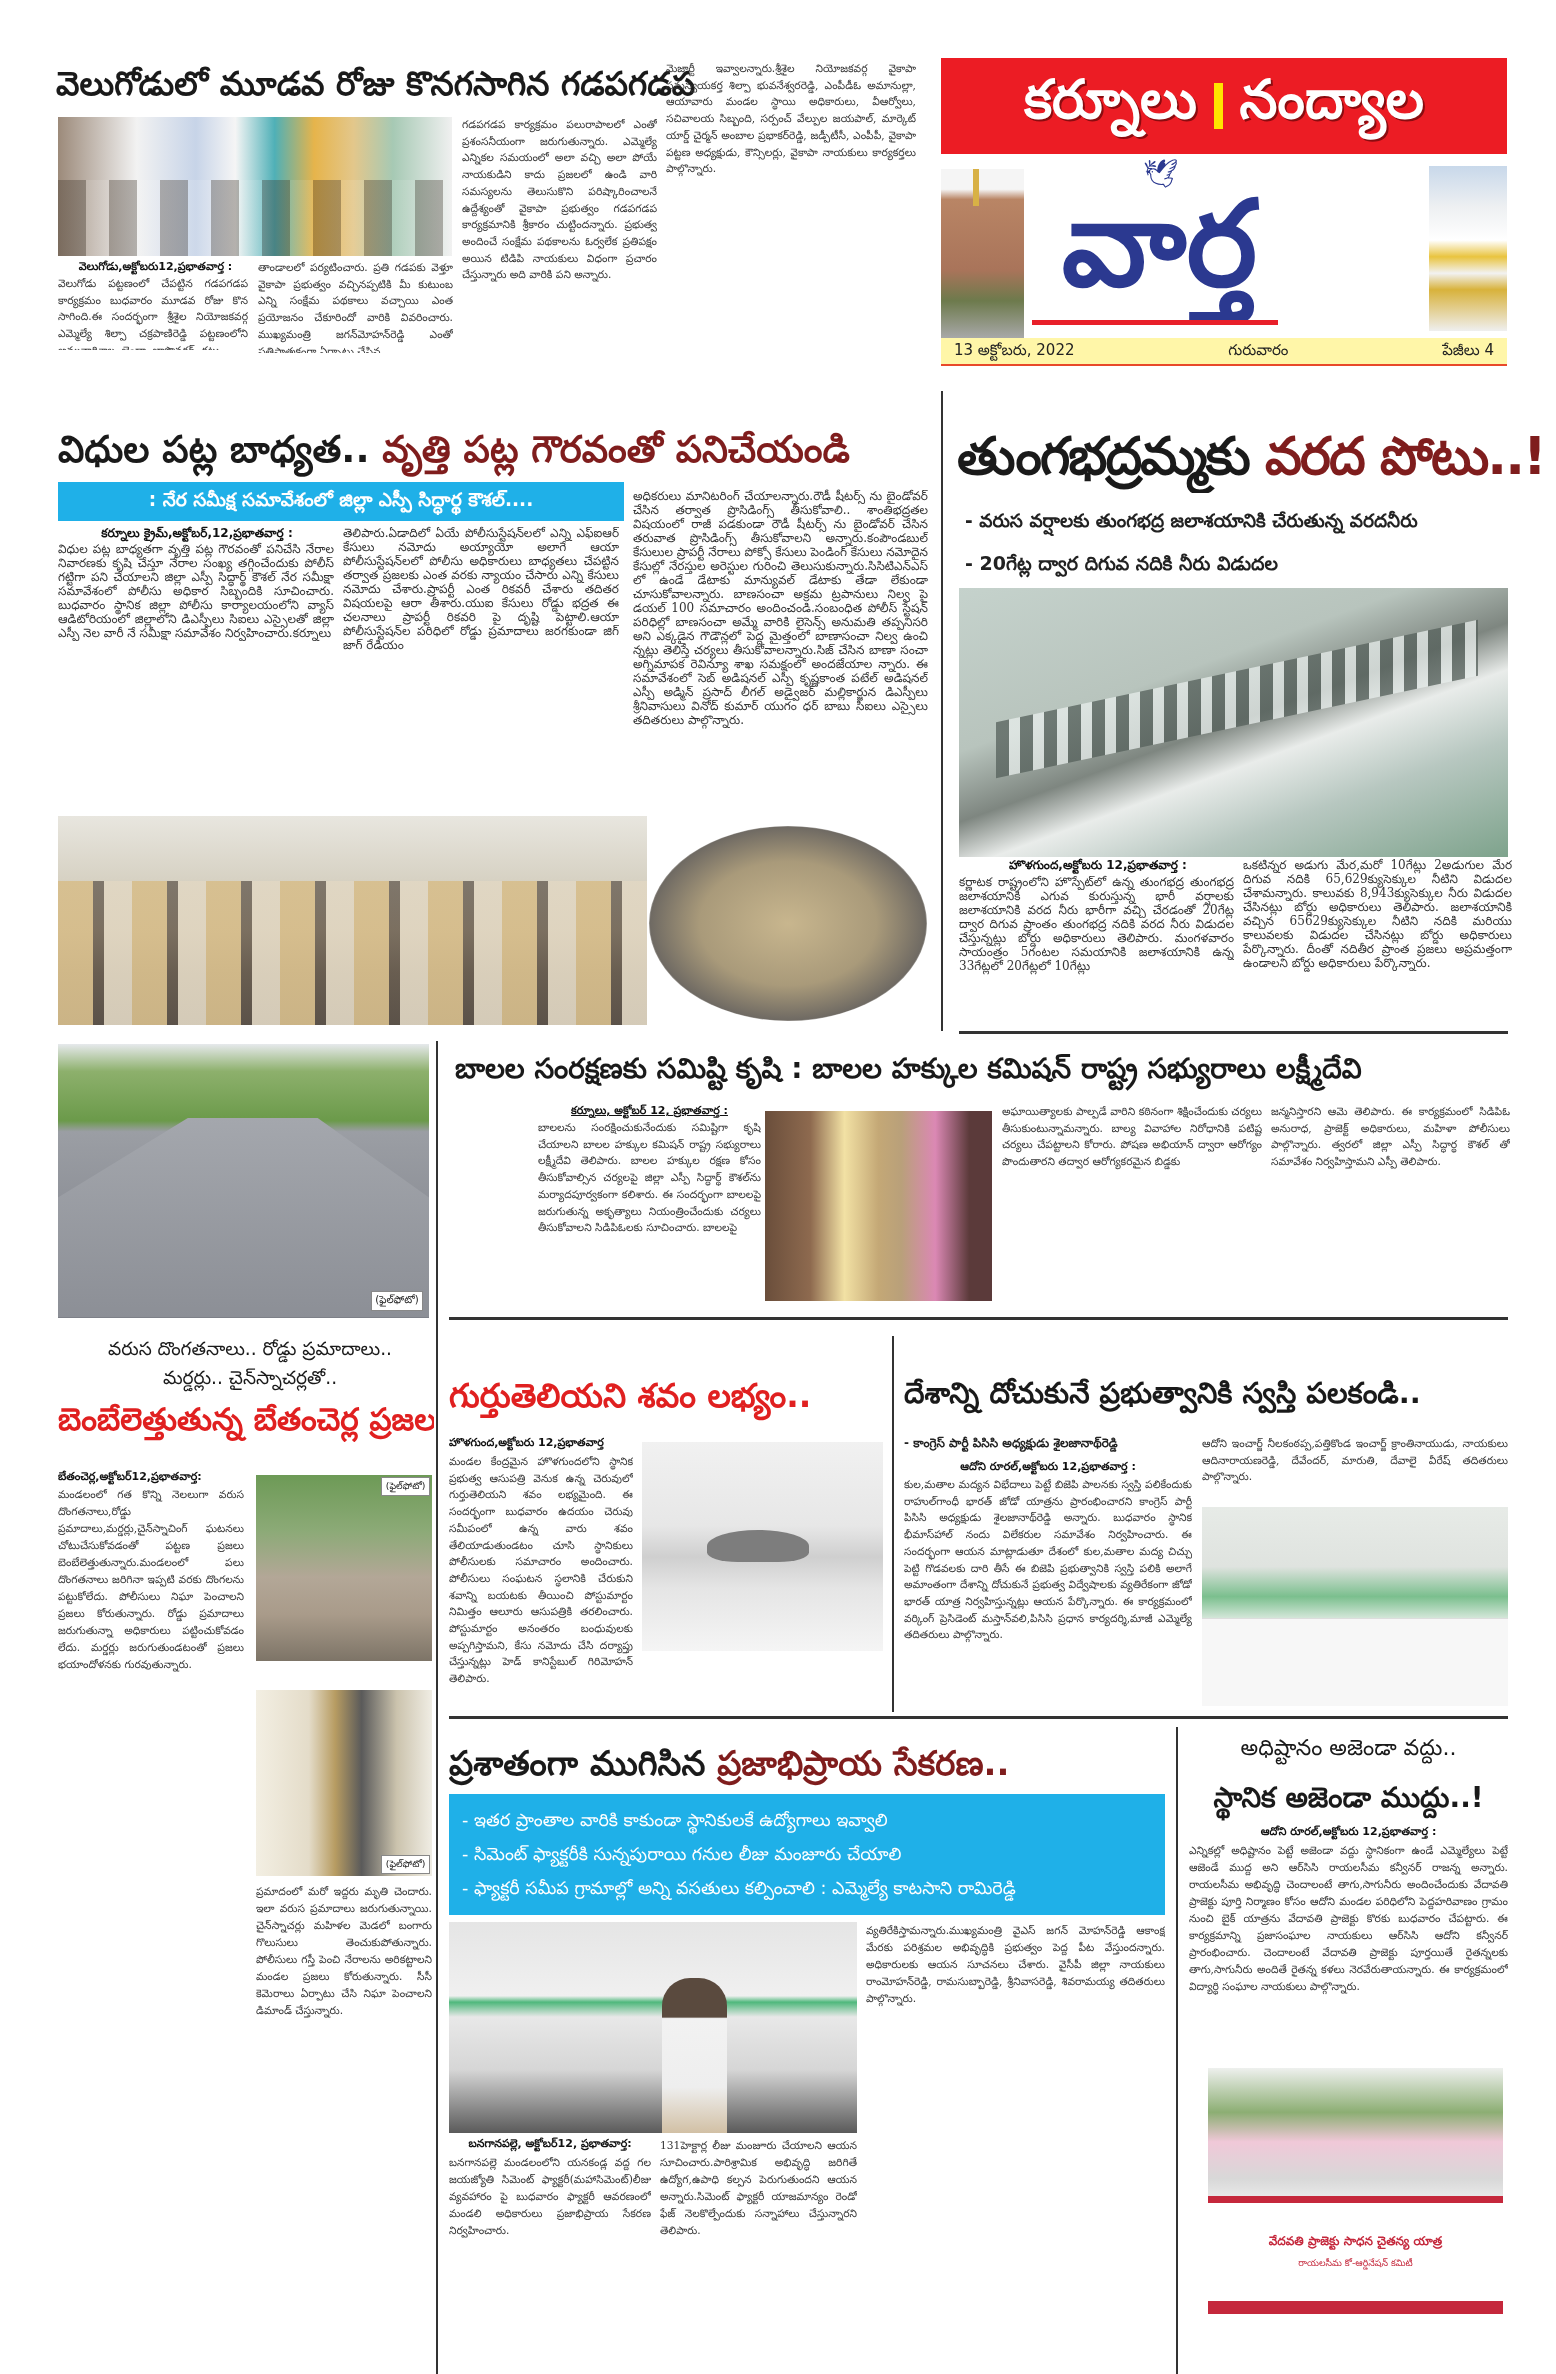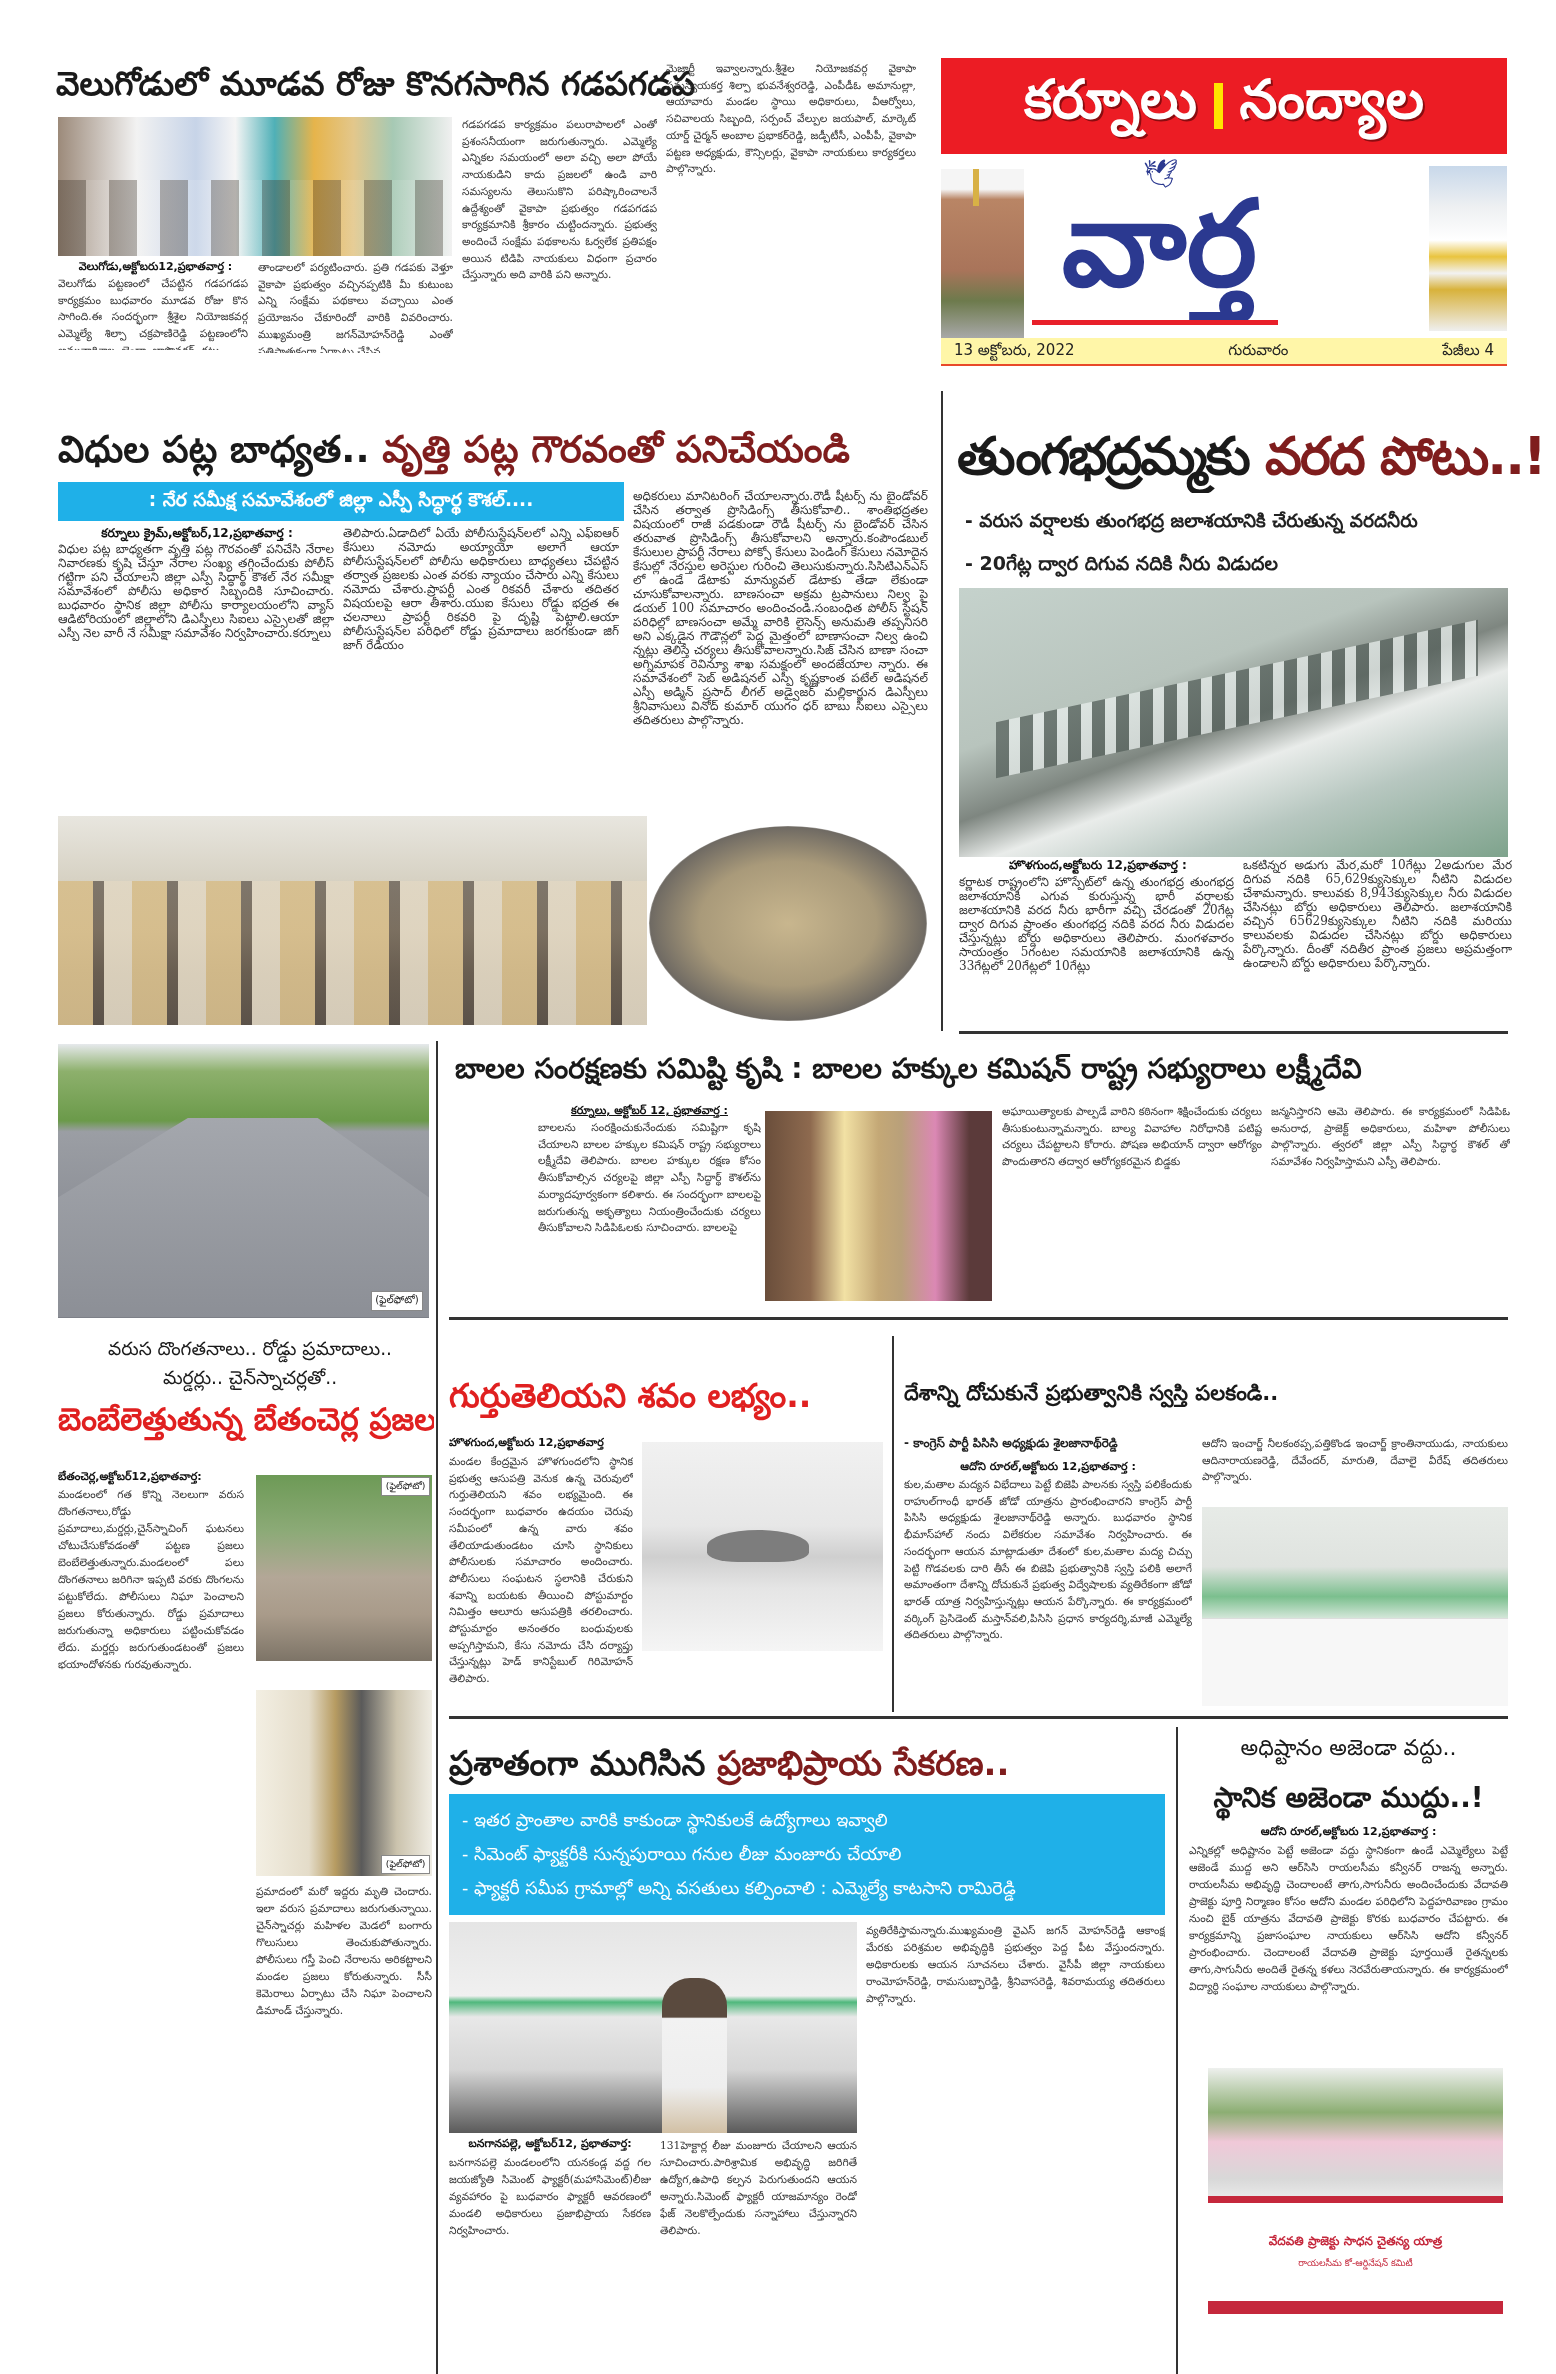--- a/index.html
+++ b/index.html
@@ -124,21 +124,21 @@
 <div class="abs body-text" style="left:256px; top:1883px; width:176px; height:482px; font-size:10.7px; line-height:17px;">ప్రమాదంలో మరో ఇద్దరు మృతి చెందారు. ఇలా వరుస ప్రమాదాలు జరుగుతున్నాయి. చైన్‌స్నాచర్లు మహిళల మెడలో బంగారు గొలుసులు తెంచుకుపోతున్నారు. పోలీసులు గస్తీ పెంచి నేరాలను అరికట్టాలని మండల ప్రజలు కోరుతున్నారు. సీసీ కెమెరాలు ఏర్పాటు చేసి నిఘా పెంచాలని డిమాండ్ చేస్తున్నారు.</div>
 
 <div class="abs hl red" style="left:449px; top:1368px; width:436px; font-size:33px; line-height:56px; color:#e02020;">గుర్తుతెలియని శవం లభ్యం..</div>
 <div class="abs dateline" style="left:449px; top:1436px; width:186px; text-align:left; font-size:11px;">హొళగుంద,అక్టోబరు 12,ప్రభాతవార్త</div>
 <div class="abs body-text" style="left:449px; top:1454px; width:184px; height:253px; font-size:10.7px; line-height:16.7px;">మండల కేంద్రమైన హొళగుందలోని స్థానిక ప్రభుత్వ ఆసుపత్రి వెనుక ఉన్న చెరువులో గుర్తుతెలియని శవం లభ్యమైంది. ఈ సందర్భంగా బుధవారం ఉదయం చెరువు సమీపంలో ఉన్న వారు శవం తేలియాడుతుండటం చూసి స్థానికులు పోలీసులకు సమాచారం అందించారు. పోలీసులు సంఘటన స్థలానికి చేరుకుని శవాన్ని బయటకు తీయించి పోస్టుమార్టం నిమిత్తం ఆలూరు ఆసుపత్రికి తరలించారు. పోస్టుమార్టం అనంతరం బంధువులకు అప్పగిస్తామని, కేసు నమోదు చేసి దర్యాప్తు చేస్తున్నట్లు హెడ్ కానిస్టేబుల్ గిరిమోహన్ తెలిపారు.</div>
 <div class="abs photo" style="left:642px; top:1442px; width:241px; height:209px; background:linear-gradient(180deg,#f1f1f1 0%,#e7e7e7 40%,#cfcfcf 55%,#e5e5e5 70%,#f5f5f5 100%);">
   <div style="position:absolute;left:65px;top:88px;width:102px;height:32px;border-radius:50% 50% 30% 30%;background:#7d7d7d;"></div>
 </div>
 <div class="rule-v" style="left:892px; top:1336px; height:376px;"></div>
 
-<div class="abs hl" style="left:904px; top:1368px; width:612px; font-size:21px; line-height:51px;">దేశాన్ని దోచుకునే ప్రభుత్వానికి స్వస్తి పలకండి..</div>
+<div class="abs hl" style="left:904px; top:1368px; width:612px; font-size:29px; line-height:51px;">దేశాన్ని దోచుకునే ప్రభుత్వానికి స్వస్తి పలకండి..</div>
 <div class="abs" style="left:904px; top:1436px; width:278px; font-size:12px; font-weight:bold; white-space:nowrap;">- కాంగ్రెస్ పార్టీ పిసిసి అధ్యక్షుడు శైలజానాథ్‌రెడ్డి</div>
 <div class="abs dateline" style="left:904px; top:1460px; width:288px; font-size:11px;">ఆదోని రూరల్,అక్టోబరు 12,ప్రభాతవార్త :</div>
 <div class="abs body-text" style="left:904px; top:1477px; width:288px; height:232px; font-size:10.7px; line-height:16.7px;">కుల,మతాల మద్యన విభేదాలు పెట్టే బిజెపి పాలనకు స్వస్తి పలికేందుకు రాహుల్‌గాంధీ భారత్ జోడో యాత్రను ప్రారంభించారని కాంగ్రెస్ పార్టీ పిసిసి అధ్యక్షుడు శైలజానాథ్‌రెడ్డి అన్నారు. బుధవారం స్థానిక భీమాస్‌హాల్ నందు విలేకరుల సమావేశం నిర్వహించారు. ఈ సందర్భంగా ఆయన మాట్లాడుతూ దేశంలో కుల,మతాల మద్య చిచ్చు పెట్టి గొడవలకు దారి తీసే ఈ బిజెపి ప్రభుత్వానికి స్వస్తి పలికి అలాగే అమాంతంగా దేశాన్ని దోచుకునే ప్రభుత్వ విద్వేషాలకు వ్యతిరేకంగా జోడో భారత్ యాత్ర నిర్వహిస్తున్నట్లు ఆయన పేర్కొన్నారు. ఈ కార్యక్రమంలో వర్కింగ్ ప్రెసిడెంట్ మస్తాన్‌వలి,పిసిసి ప్రధాన కార్యదర్శి,మాజీ ఎమ్మెల్యే తదితరులు పాల్గొన్నారు.</div>
 <div class="abs body-text" style="left:1202px; top:1436px; width:306px; height:67px; font-size:10.7px; line-height:16.7px;">ఆదోని ఇంచార్జ్ నీలకంఠప్ప,పత్తికొండ ఇంచార్జ్ క్రాంతినాయుడు, నాయకులు ఆదినారాయణరెడ్డి, దేవేందర్, మారుతి, దేవాలై వీరేష్ తదితరులు పాల్గొన్నారు.</div>
 <div class="abs photo" style="left:1202px; top:1507px; width:306px; height:199px; background:linear-gradient(180deg,#e7ebe7 0%,#dfe3df 30%,#7bbf8e 45%,#f6f6f6 60%,#ffffff 100%);">
   <div style="position:absolute;left:0;top:111px;width:100%;height:88px;background:#f7f7f7;border-top:1.9px solid #ddd;"></div>
 </div>
 <div class="rule-h" style="left:449px; top:1716px; width:1059px;"></div>
 
 <div class="abs hl" style="left:449px; top:1735px; width:724px; font-size:34px; line-height:56px;">

